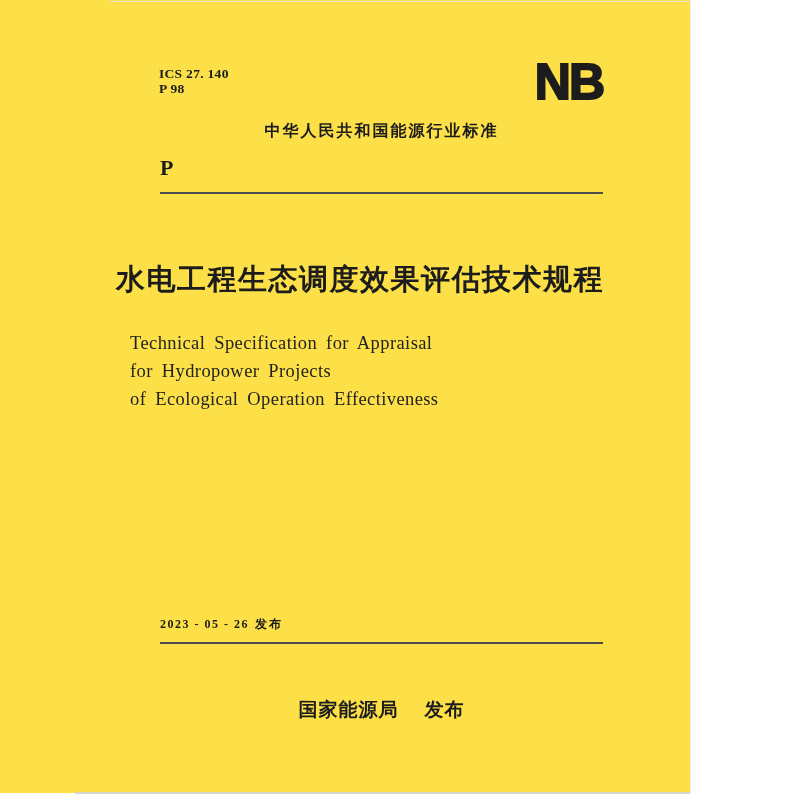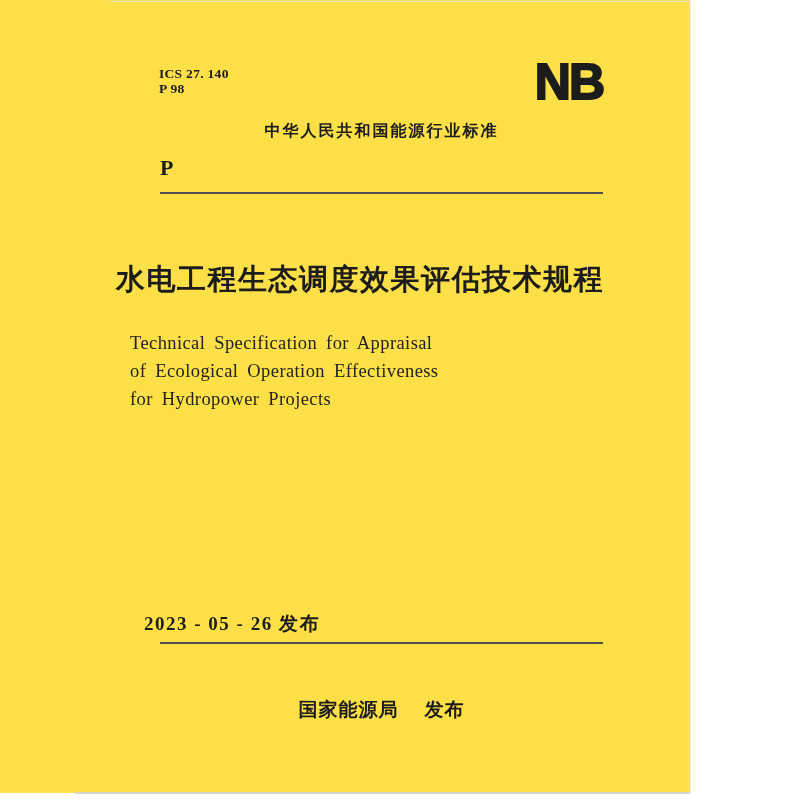--- a/index.html
+++ b/index.html
@@ -57,23 +57,23 @@
   }
   .en-title{
     position:absolute;left:130px;top:303px;width:503px;
     text-align:left;
     font-size:18.5px;line-height:28px;letter-spacing:0.4px;word-spacing:4px;
     color:#222;
     margin-top:26px;
   }
 
   .dates-row{
-    position:absolute;left:144px;top:613px;width:443px;
+    position:absolute;left:160px;top:613px;width:443px;
     display:flex;justify-content:space-between;align-items:baseline;
-    font-weight:bold;font-size:19px;line-height:22px;
+    font-weight:bold;font-size:12px;line-height:22px;
   }
   .date-num{letter-spacing:1.5px;}
   .cjk-sans{
     font-family:"Liberation Sans","DejaVu Sans",sans-serif;
     font-weight:700;
   }
   .date-label{margin-left:6px;letter-spacing:2px;}
 
   .publisher-row{
     position:absolute;left:130px;top:699px;width:503px;
@@ -98,22 +98,22 @@
   <div class="code-row">
     <span>P</span>
   </div>
 
   <div class="rule rule-top"></div>
 
   <div class="cn-title">水电工程生态调度效果评估技术规程</div>
 
   <div class="en-title">
     <div>Technical Specification for Appraisal</div>
+    <div>for Hydropower Projects</div>
     <div>of Ecological Operation Effectiveness</div>
-    <div>for Hydropower Projects</div>
   </div>
 
   <div class="dates-row">
     <span>
       <span class="date-num">2023 - 05 - 26</span><span class="cjk-sans date-label">发布</span>
     </span>
   </div>
 
   <div class="rule rule-bottom"></div>
 

